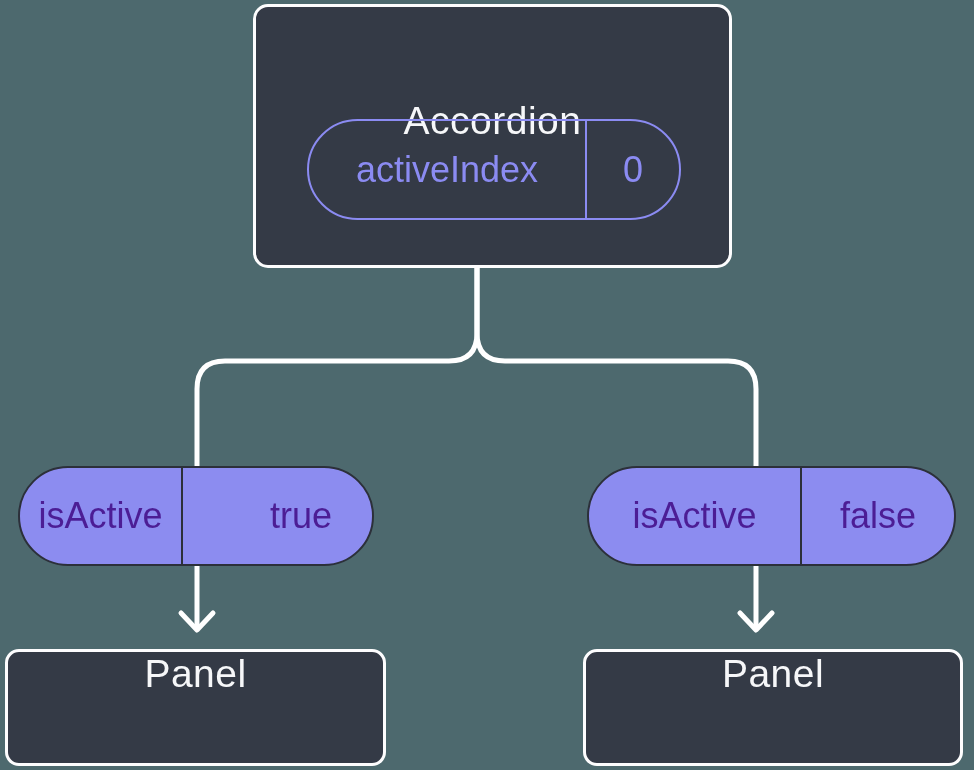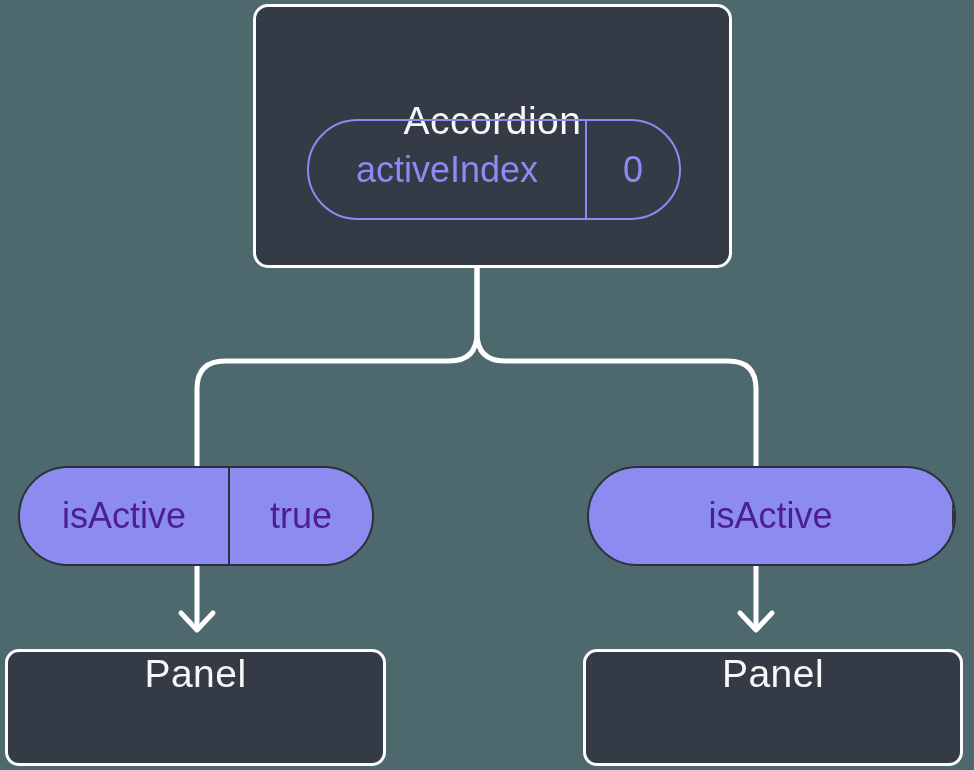--- a/index.html
+++ b/index.html
@@ -29,21 +29,21 @@
   .pill-value{display:flex;align-items:center;justify-content:center;}
   .prop-pill .pill-value{width:92px;}
 
   .state-pill{
     position:absolute;top:466px;height:100px;background:#8c8cf0;
     border:2px solid #2c303a;border-radius:60px;display:flex;
     box-sizing:border-box;color:#4c1d95;font-size:36px;z-index:2;overflow:hidden;
   }
   .state-pill .pill-divider{background:#2c303a;}
   .state-pill-left{left:18px;width:356px;}
-  .state-pill-left .pill-value{width:142px;}
+  .state-pill-left .pill-value{width:142px;padding-left:47px;}
   .state-pill-right{left:587px;width:369px;}
   .state-pill-right .pill-value{width:152px;}
 
   .panel-node{
     top:649px;height:117px;border-radius:14px;display:flex;
     align-items:flex-start;justify-content:center;
     font-size:39px;font-weight:500;color:#f6f7f9;letter-spacing:0.5px;
   }
   .panel-node-left{left:5px;width:381px;}
   .panel-node-right{left:583px;width:380px;}
@@ -73,20 +73,21 @@
 
   <div class="state-pill state-pill-left">
     <div class="pill-name">isActive</div>
     <div class="pill-divider"></div>
     <div class="pill-value">true</div>
   </div>
 
   <div class="state-pill state-pill-right">
     <div class="pill-name">isActive</div>
     <div class="pill-divider"></div>
+    <div class="pill-value">false</div>
   </div>
 
   <div class="node panel-node panel-node-left">
     <span>Panel</span>
   </div>
 
   <div class="node panel-node panel-node-right">
     <span>Panel</span>
   </div>
 

